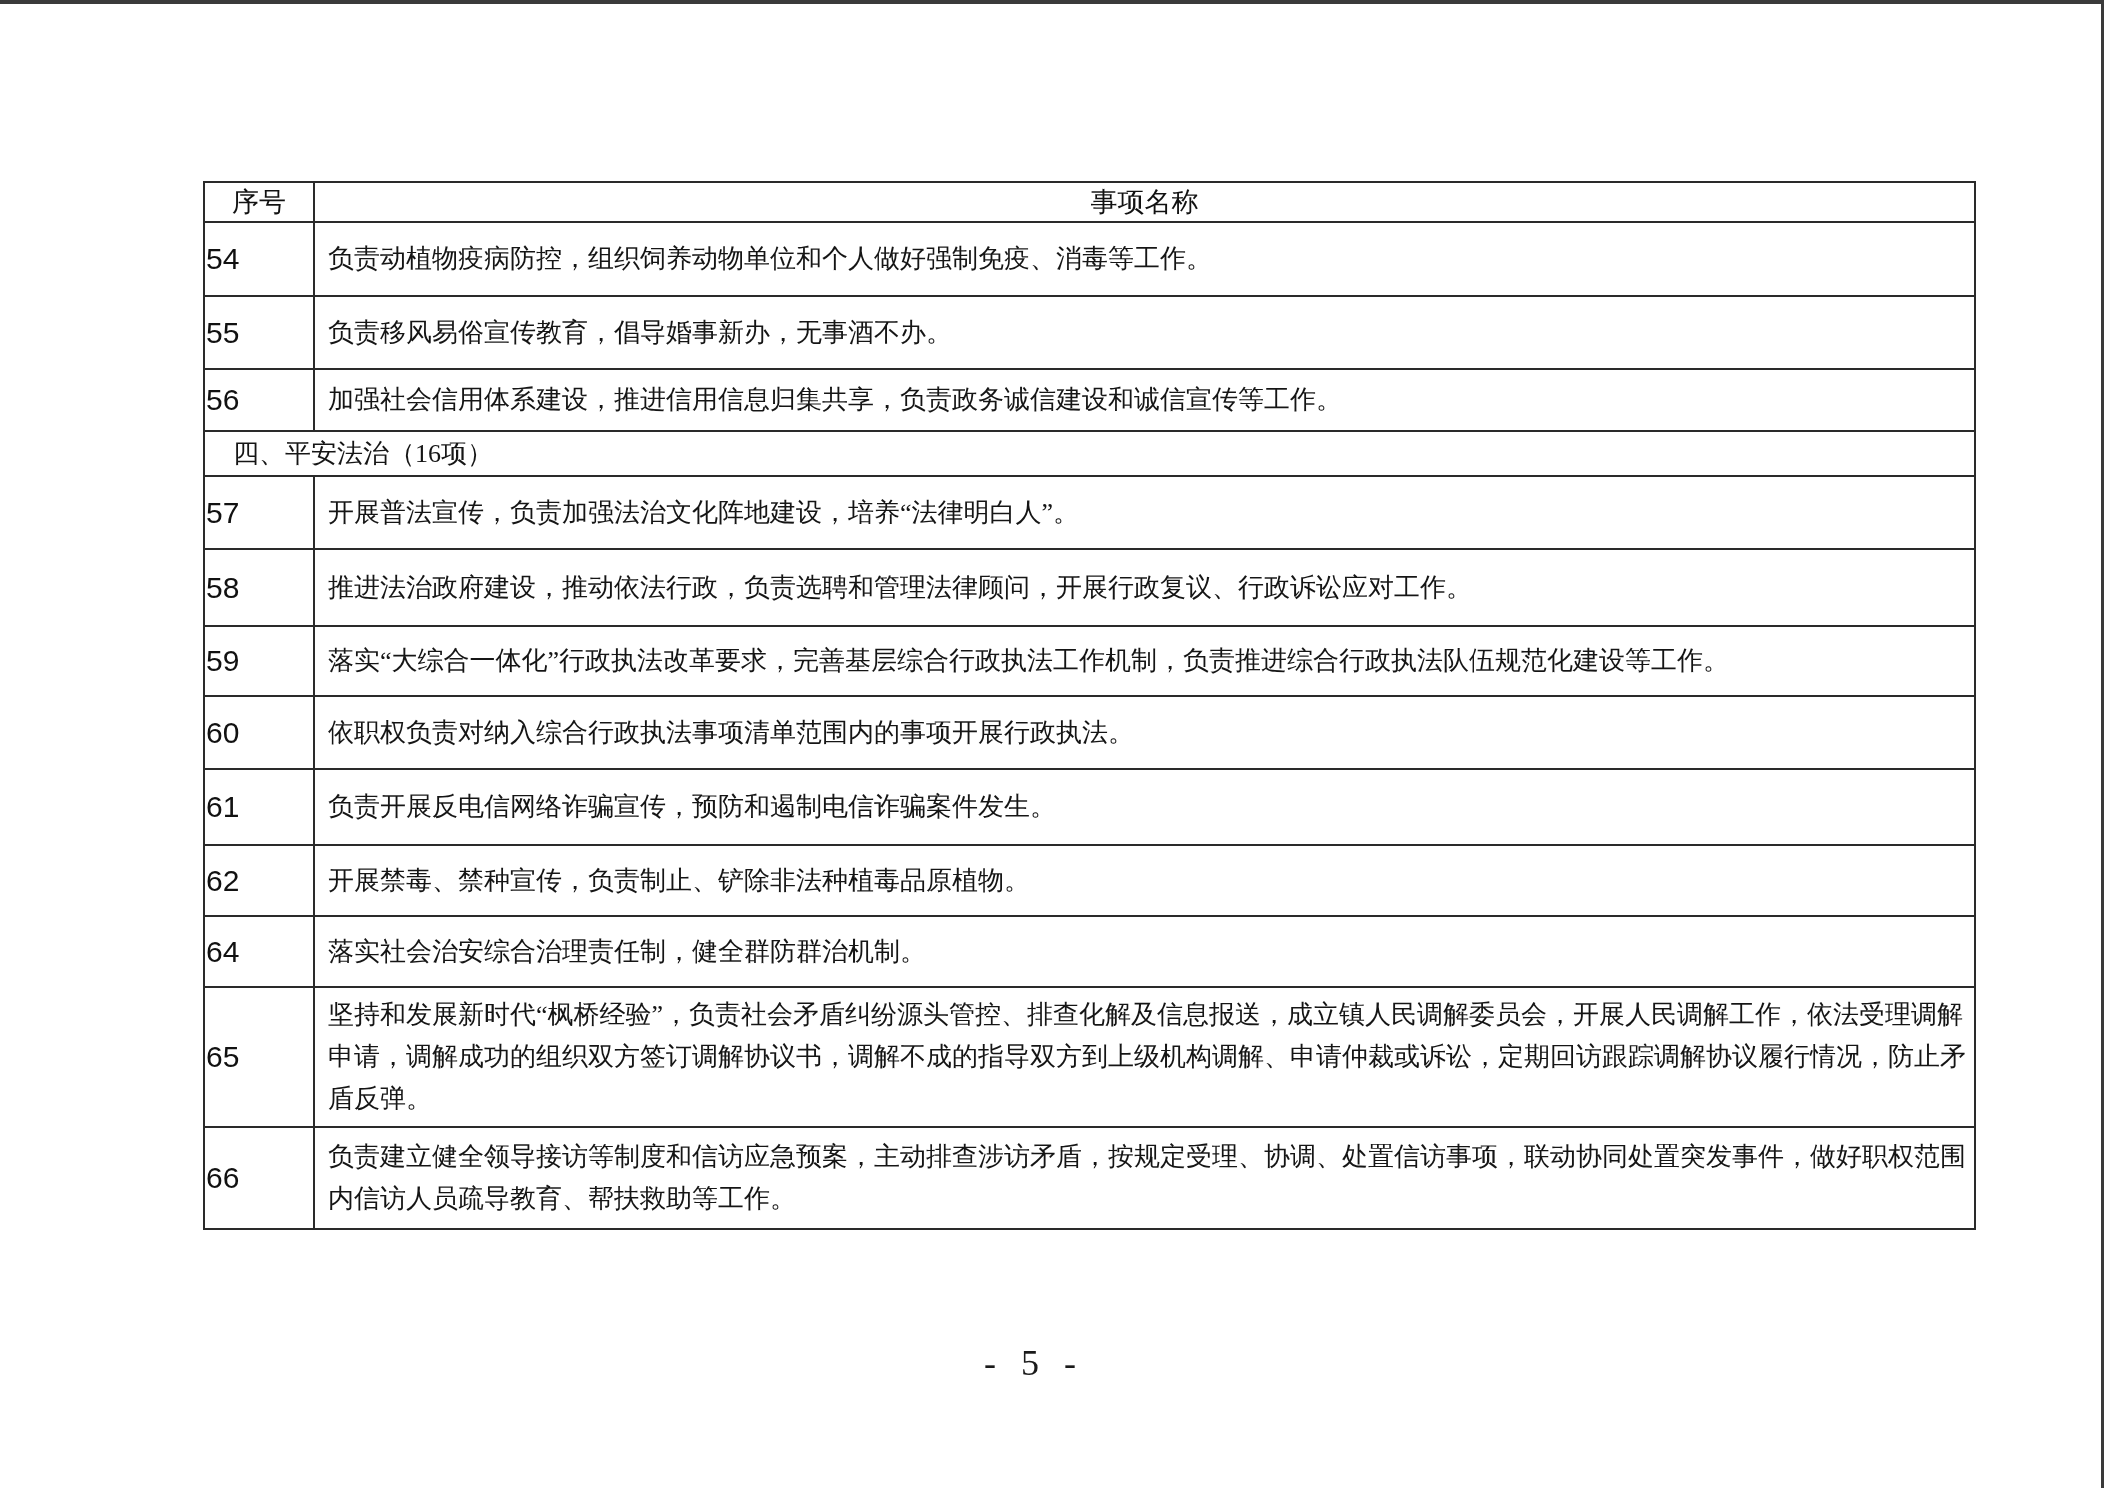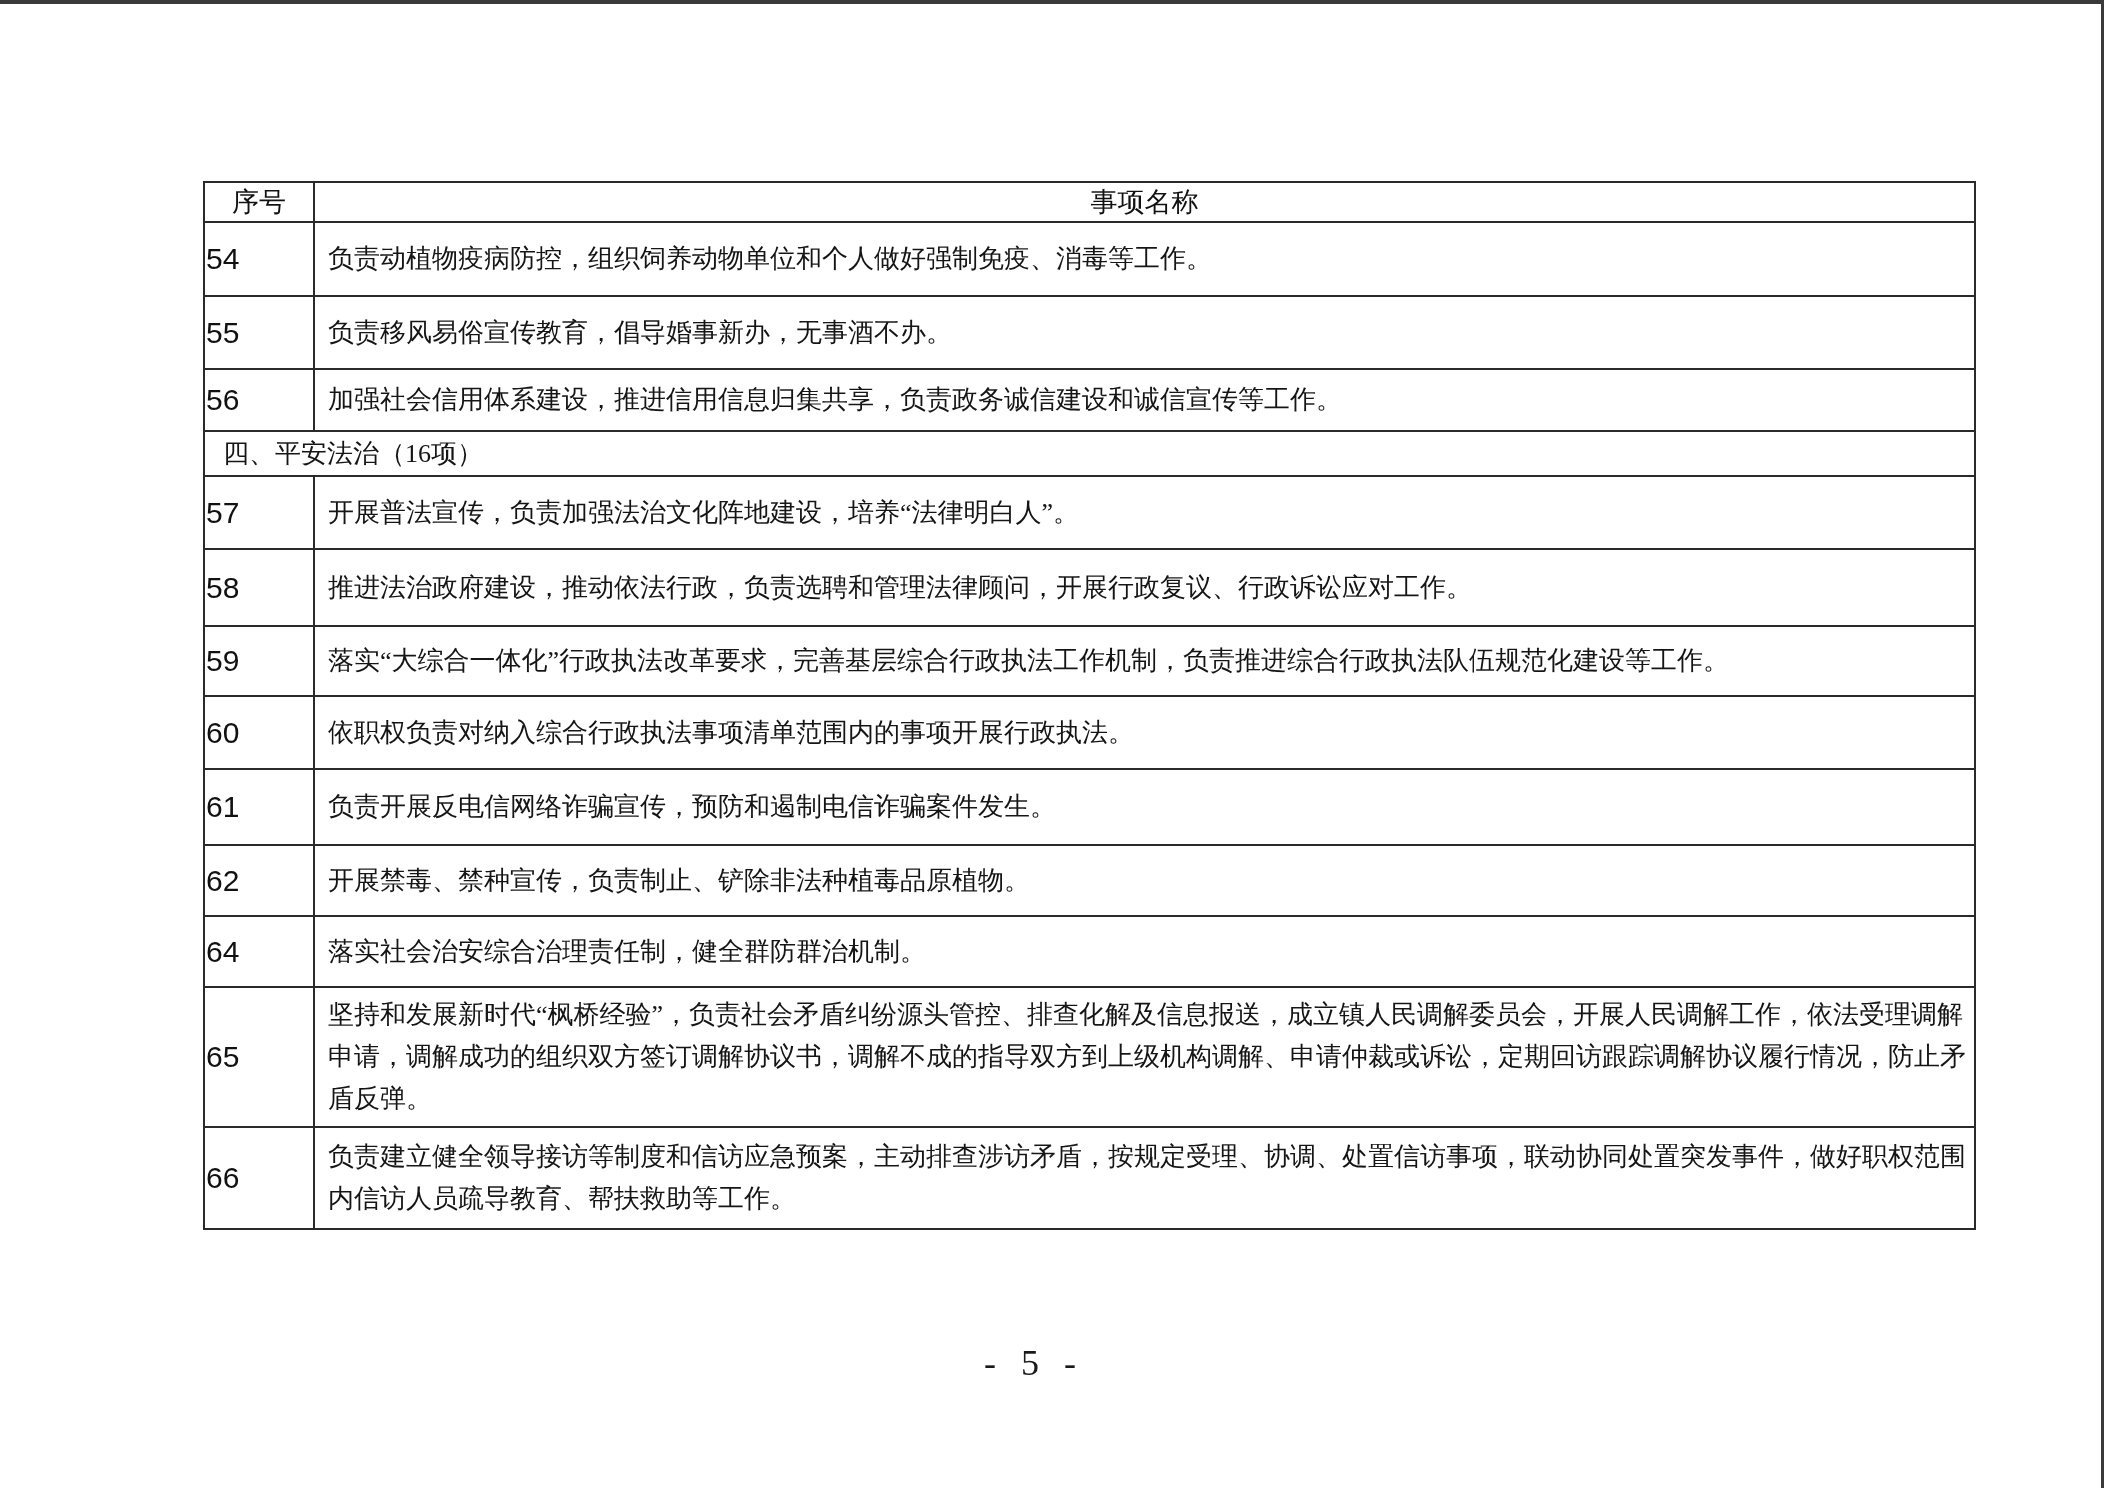--- a/index.html
+++ b/index.html
@@ -54,21 +54,21 @@
   }
   tr.hdr td {
     text-align: center;
     font-size: 27px;
     font-family: "Liberation Serif", serif;
     color: #111111;
   }
   tr.hdr td.cell-no { font-size: 27px; }
   td.cell-section {
     font-size: 26px;
-    padding: 4px 10px 4px 18px;
+    padding: 4px 10px 4px 28px;
     color: #151515;
   }
   .page-number {
     position: absolute;
     left: 0;
     top: 1342px;
     width: 2060px;
     text-align: center;
     font-family: "Liberation Serif", serif;
     font-size: 36px;

